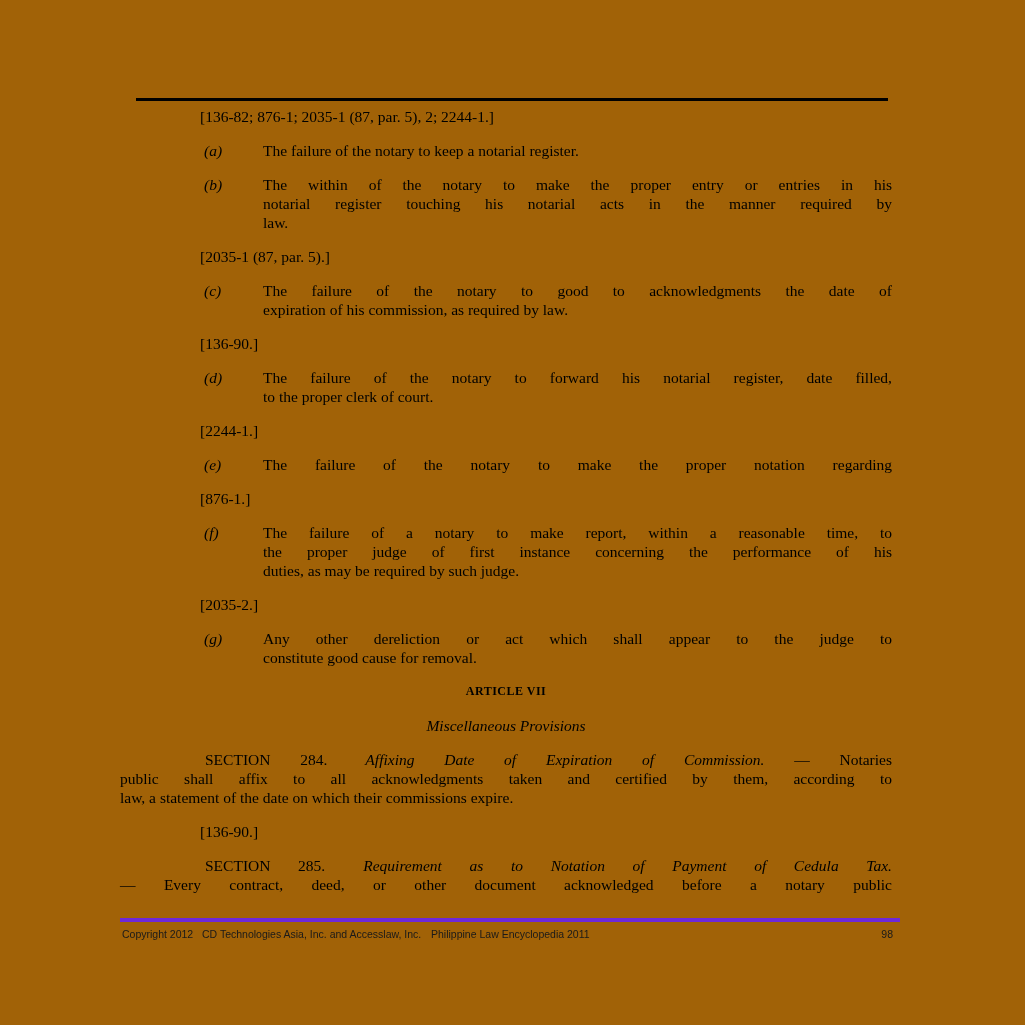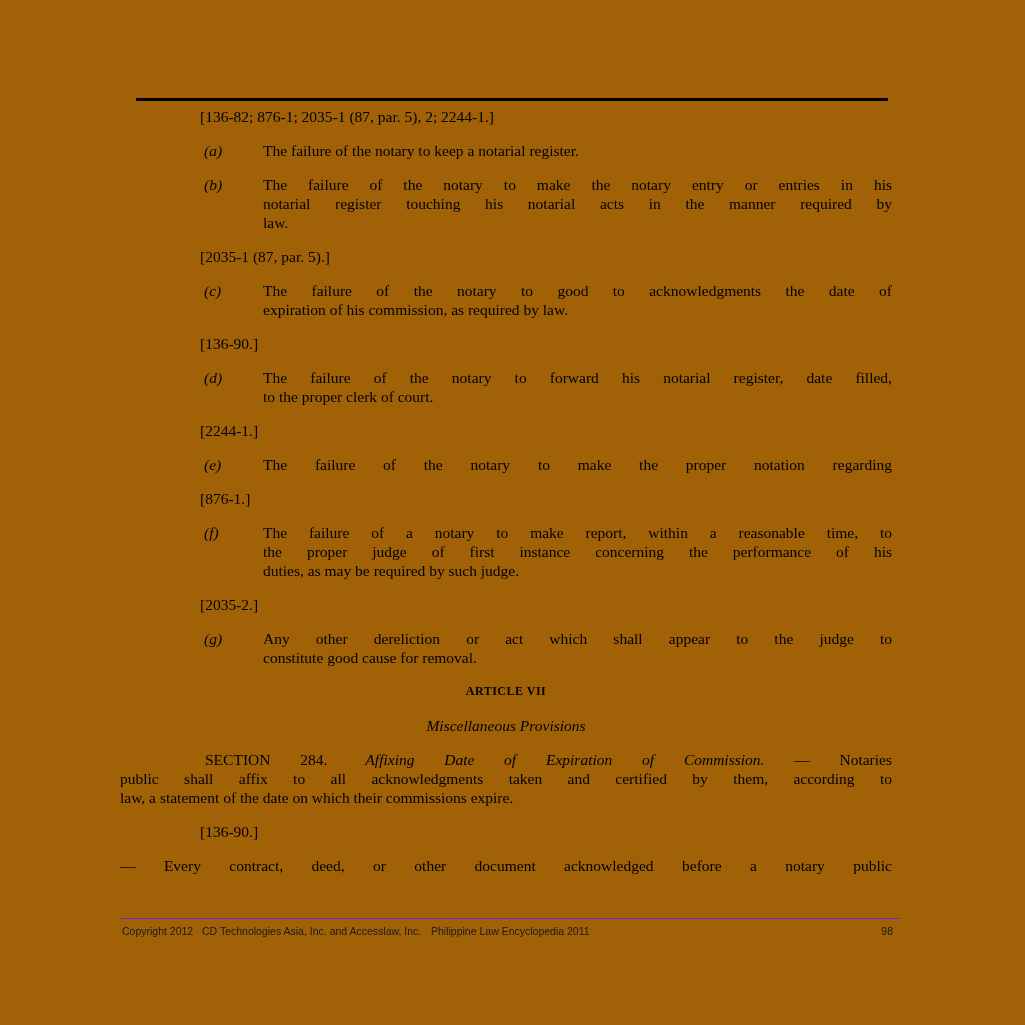--- a/index.html
+++ b/index.html
@@ -53,21 +53,21 @@
     line-height: 19px;
   }
   .heading .line { text-align: center; font-weight: bold; font-size: 12px; letter-spacing: 0.5px; }
   .subheading .line { text-align: center; font-style: italic; }
   .sec-label { padding-right: 38px; }
   .italic { font-style: italic; }
   .footer {
     position: absolute;
     left: 120px; top: 918px;
     width: 780px; height: 22px;
-    border-top: 1px solid #6d28d9;
+    border-top: 4px solid #6d28d9;
     font-family: "Liberation Sans", sans-serif;
     font-size: 10.5px;
     color: #1a1a1a;
   }
   .footer span { position: absolute; top: 6px; white-space: nowrap; }
   .f-copy { left: 2px; }
   .f-pub  { left: 82px; }
   .f-ency { left: 311px; }
   .f-page { right: 7px; }
 </style>
@@ -80,21 +80,21 @@
   <div class="content">
       <div class="block ref">
         <div class="line"><span>[136-82; 876-1; 2035-1 (87, par. 5), 2; 2244-1.]</span></div>
       </div>
       <div class="block item">
         <span class="ilabel">(a)</span>
         <div class="line"><span>The failure of the notary to keep a notarial register.</span></div>
       </div>
       <div class="block item">
         <span class="ilabel">(b)</span>
-        <div class="line jl"><span>The failure of the notary to make the notary entry or entries in his</span></div>
+        <div class="line jl"><span>The within of the notary to make the proper entry or entries in his</span></div>
         <div class="line jl"><span>notarial register touching his notarial acts in the manner required by</span></div>
         <div class="line"><span>law.</span></div>
       </div>
       <div class="block ref">
         <div class="line"><span>[2035-1 (87, par. 5).]</span></div>
       </div>
       <div class="block item">
         <span class="ilabel">(c)</span>
         <div class="line jl"><span>The failure of the notary to good to acknowledgments the date of</span></div>
         <div class="line"><span>expiration of his commission, as required by law.</span></div>
@@ -139,20 +139,21 @@
       </div>
       <div class="block section">
         <div class="line jl ind"><span class="sec-label">SECTION 284.</span><span class="italic">Affixing Date of Expiration of Commission.</span><span> — Notaries</span></div>
         <div class="line jl"><span>public shall affix to all acknowledgments taken and certified by them, according to</span></div>
         <div class="line"><span>law, a statement of the date on which their commissions expire.</span></div>
       </div>
       <div class="block ref">
         <div class="line"><span>[136-90.]</span></div>
       </div>
       <div class="block section">
+        <div class="line jl ind"><span class="sec-label">SECTION 285.</span><span class="italic">Requirement as to Notation of Payment of Cedula Tax.</span></div>
         <div class="line jl"><span>— Every contract, deed, or other document acknowledged before a notary public</span></div>
       </div>
     </div>
 
   <div class="footer">
     <span class="f-copy">Copyright 2012</span>
     <span class="f-pub">CD Technologies Asia, Inc. and Accesslaw, Inc.</span>
     <span class="f-ency">Philippine Law Encyclopedia 2011</span>
     <span class="f-page">98</span>
   </div>

